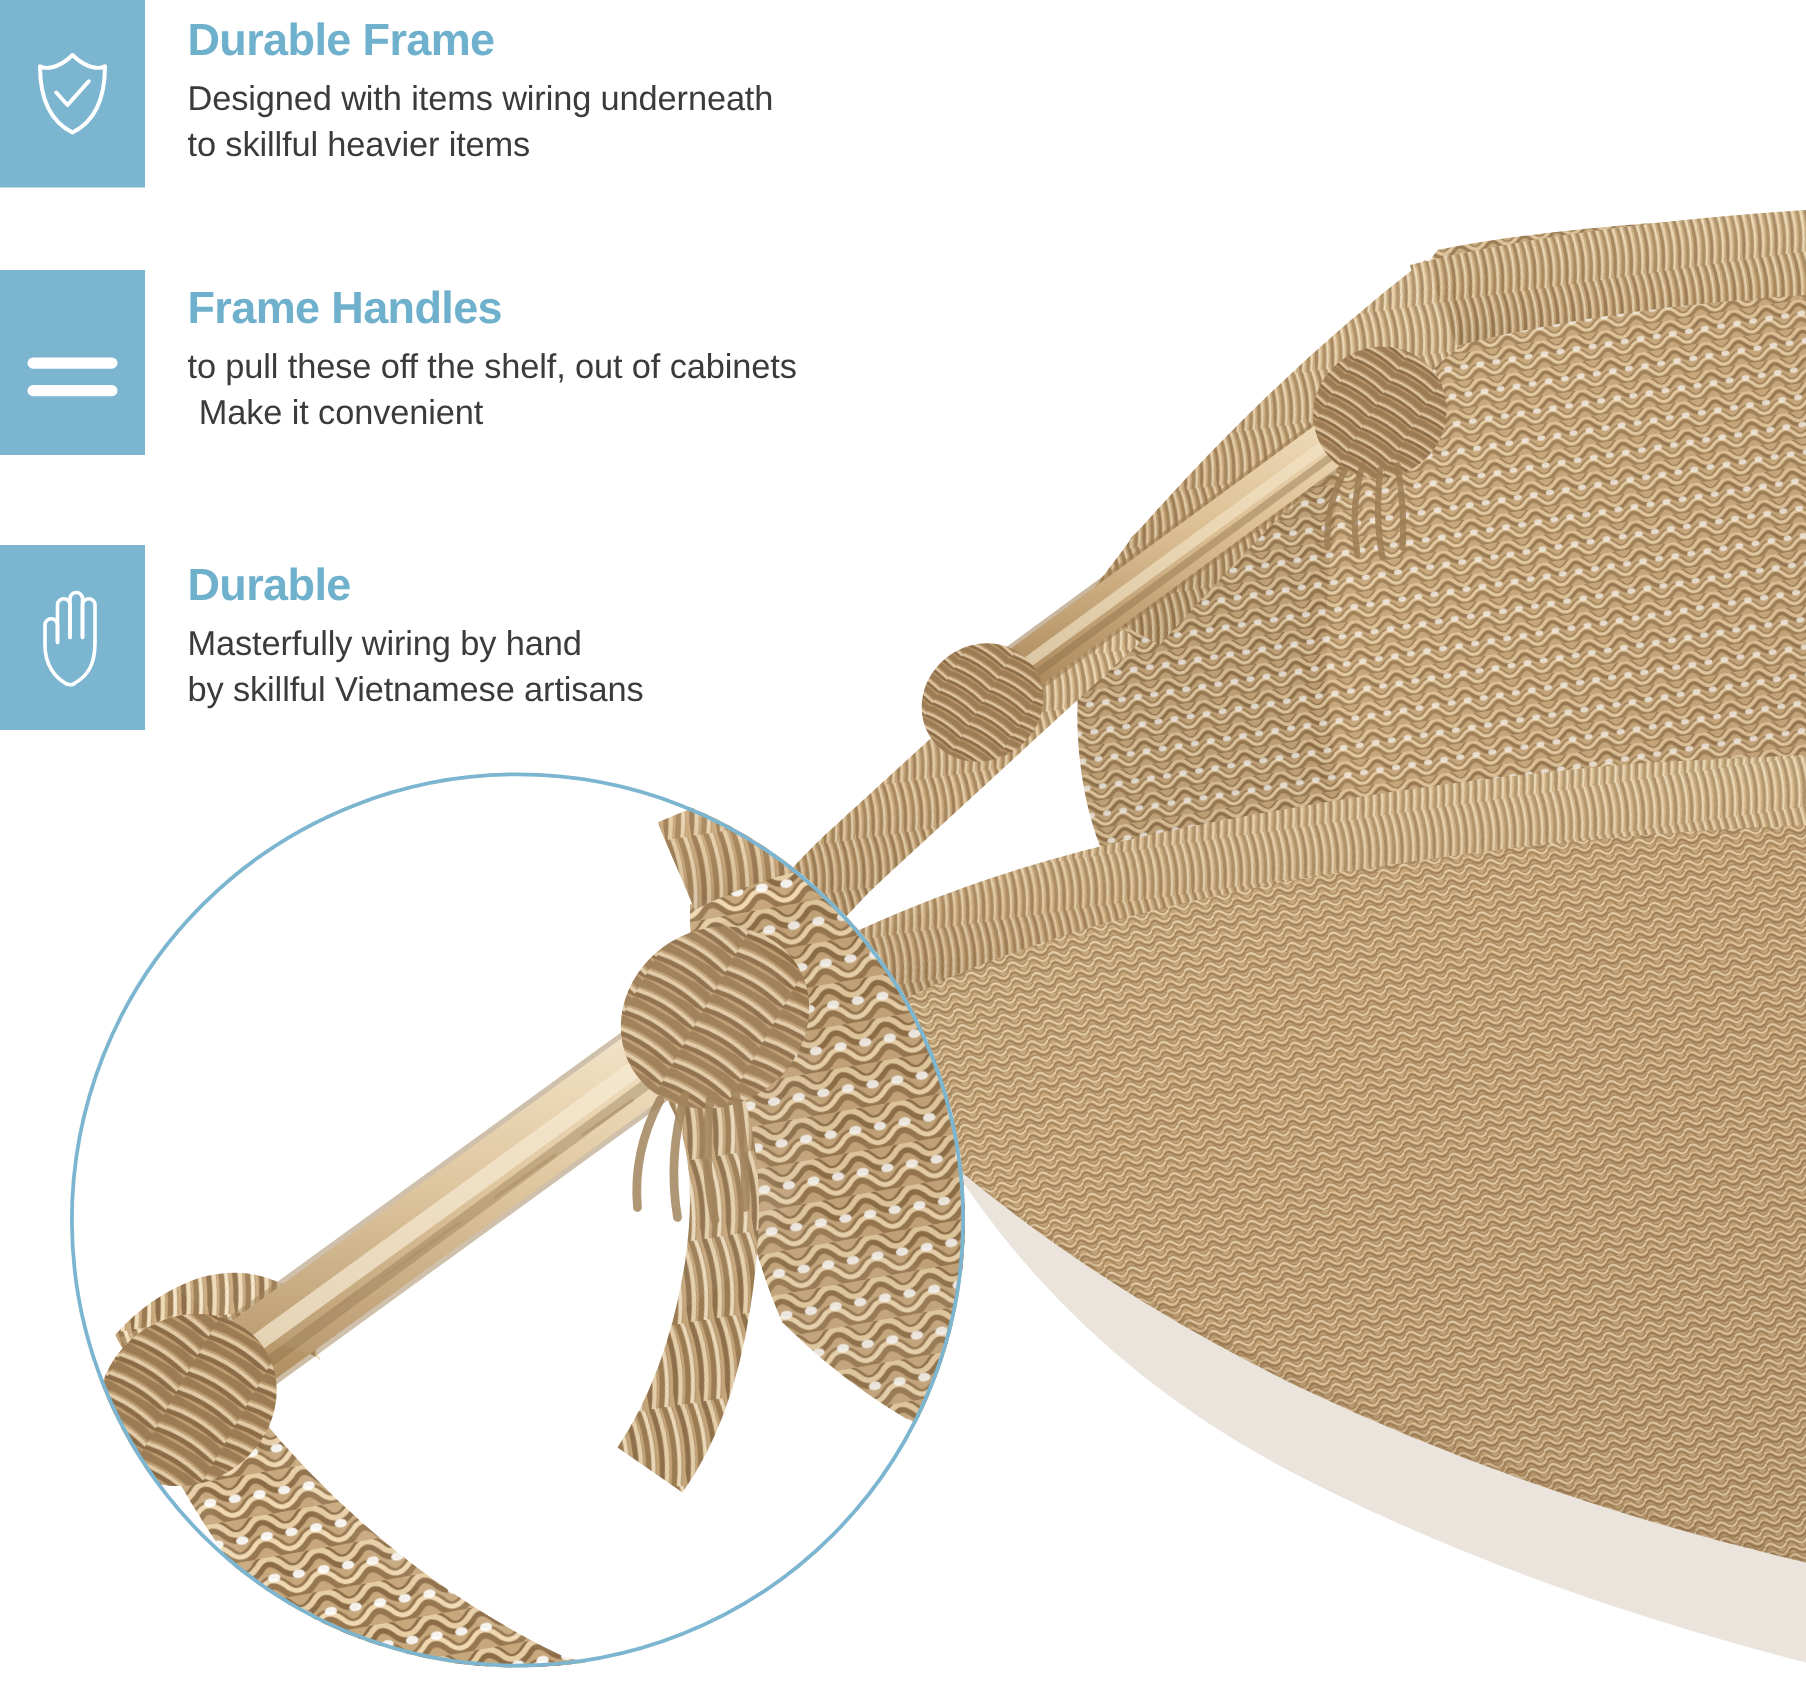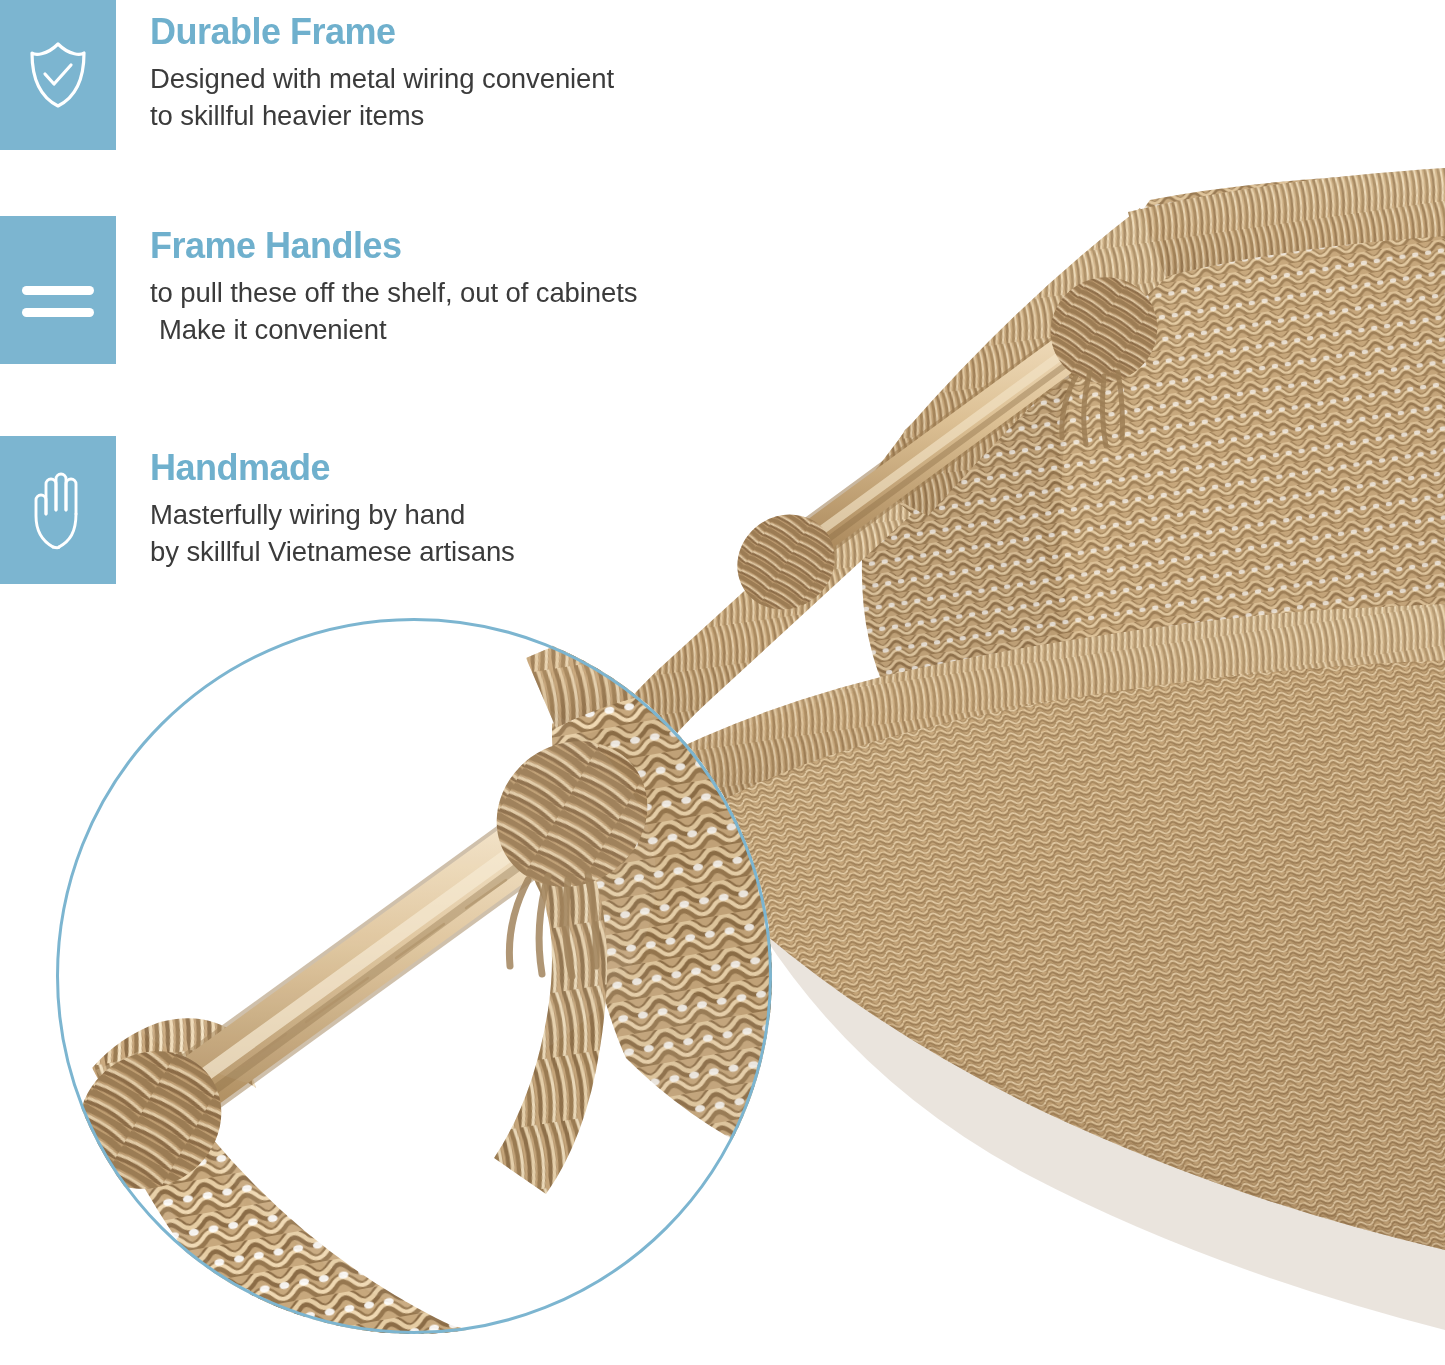--- a/index.html
+++ b/index.html
@@ -367,21 +367,21 @@
     <div class="icon-box">
       <svg width="64" height="74" viewBox="0 0 64 74">
         <path d="M32 6 C44 18 55 17 58 15 C58 44 48 60 32 68
                  C16 60 6 44 6 15 C9 17 20 18 32 6 Z" fill="none" stroke="#FFFFFF" stroke-width="3.2" stroke-linejoin="round"></path>
         <path d="M19 36 L28 46 L45 27" fill="none" stroke="#FFFFFF" stroke-width="3.2" stroke-linecap="round" stroke-linejoin="round"></path>
       </svg>
     </div>
     <div class="ftext">
       <div class="fhead">Durable Frame</div>
       <div class="fbody">
-        <span class="ln">Designed with metal wiring convenient</span>
+        <span class="ln">Designed with items wiring underneath</span>
         <span class="ln">to skillful heavier items</span>
       </div>
     </div>
   </div>
 
   <div class="feature f2">
     <div class="icon-box">
       <svg width="84" height="96" viewBox="0 0 84 96">
         <rect x="6" y="44" width="72" height="9" rx="4.5" fill="#FFFFFF"></rect>
         <rect x="6" y="66" width="72" height="9" rx="4.5" fill="#FFFFFF"></rect>
@@ -404,21 +404,21 @@
           <path d="M31 40 L31 9 a5 5 0 0 1 10 0 L41 40"></path>
           <path d="M41 40 L41 14 a5 5 0 0 1 10 0 L51 44"></path>
           <path d="M21 44 L21 30 a5 5 0 0 0 -10 0 L11 46
                    c0 16 8 26 17 31"></path>
           <path d="M51 44 c0 18 -6 27 -17 33"></path>
           <path d="M28 77 c3 1 6 1 6 0"></path>
         </g>
       </svg>
     </div>
     <div class="ftext">
-      <div class="fhead">Handmade</div>
+      <div class="fhead">Durable</div>
       <div class="fbody">
         <span class="ln">Masterfully wiring by hand</span>
         <span class="ln">by skillful Vietnamese artisans</span>
       </div>
     </div>
   </div>
 
 </div>
 
 </body></html>

